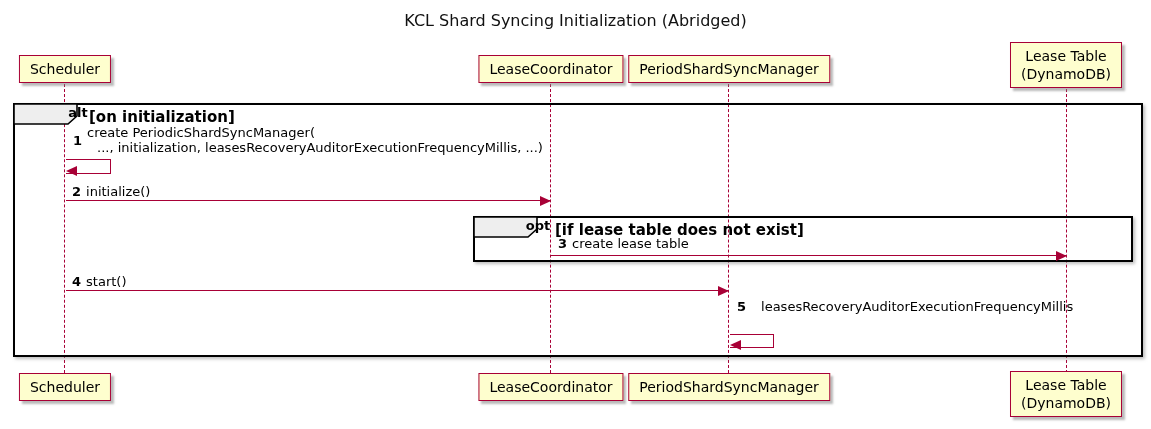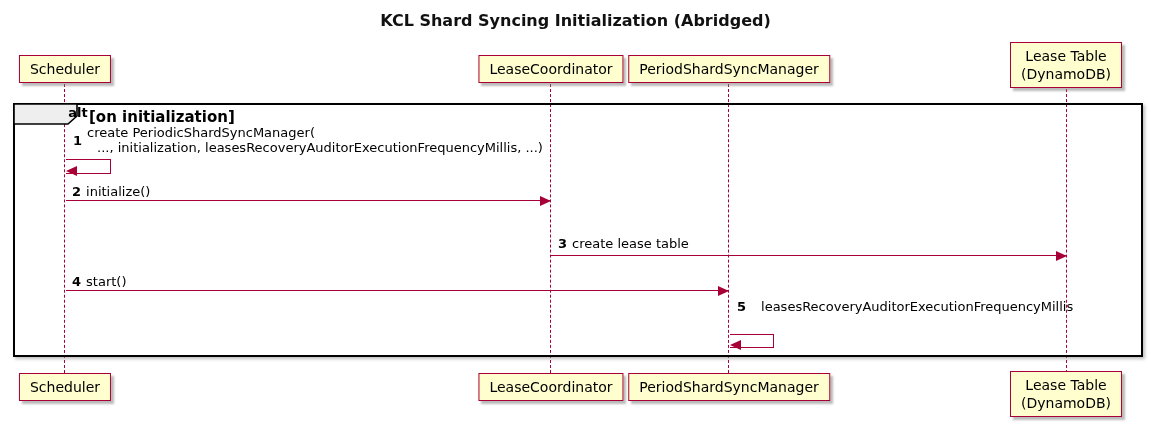--- a/index.html
+++ b/index.html
@@ -2,21 +2,21 @@
 <html><head>
 <meta charset="utf-8">
 <style>
   html,body{margin:0;padding:0;background:#fff;}
   #canvas{
     position:relative;width:1151px;height:429px;background:#ffffff;
     font-family:"DejaVu Sans","Liberation Sans",sans-serif;color:#000;overflow:hidden;
   }
   .title{
     position:absolute;top:11px;left:0;width:1151px;text-align:center;
-    font-size:16px;font-weight:700;color:#111;
+    font-size:16px;font-weight:400;color:#111;
   }
   .participant{
     position:absolute;transform:translateX(-50%);
     background:#FEFECE;border:1.8px solid #A80036;
     padding:4px 10px;font-size:14px;text-align:center;line-height:18px;
     box-shadow:3px 3px 2px rgba(130,130,130,0.55);white-space:nowrap;
   }
   .lifeline{
     position:absolute;top:84px;height:289px;width:0;
     border-left:1.6px dashed #A80036;
@@ -80,20 +80,29 @@
   <div class="frame" style="left:13px;top:103px;width:1126px;height:250px">
     <div class="frame-operator">
       <svg width="64" height="21" viewBox="0 0 64 21">
         <polygon points="0,0 63,0 63,12 54,20 0,20" fill="#EEEEEE" stroke="#000000" stroke-width="1.6"></polygon>
       </svg>
       <div class="op-label">alt</div>
     </div>
     <div class="frame-guard" style="left:74px;top:3px">[on initialization]</div>
   </div>
 
+  <div class="frame" style="left:473px;top:216px;width:656px;height:42px">
+    <div class="frame-operator">
+      <svg width="64" height="21" viewBox="0 0 64 21">
+        <polygon points="0,0 63,0 63,12 54,20 0,20" fill="#EEEEEE" stroke="#000000" stroke-width="1.6"></polygon>
+      </svg>
+      <div class="op-label">opt</div>
+    </div>
+    <div class="frame-guard" style="left:80px;top:3px">[if lease table does not exist]</div>
+  </div>
 
   <div class="msg" style="left:73px;top:125px">
     <span class="num">1</span>
     <span>
       <div>create PeriodicShardSyncManager(</div>
       <div class="indent2">..., initialization, leasesRecoveryAuditorExecutionFrequencyMillis, ...)</div>
     </span>
   </div>
   <div class="selfloop" style="left:66px;top:159px;width:44px;height:13px"></div>
   <div class="arrowhead-left" style="left:66px;top:166px"></div>

